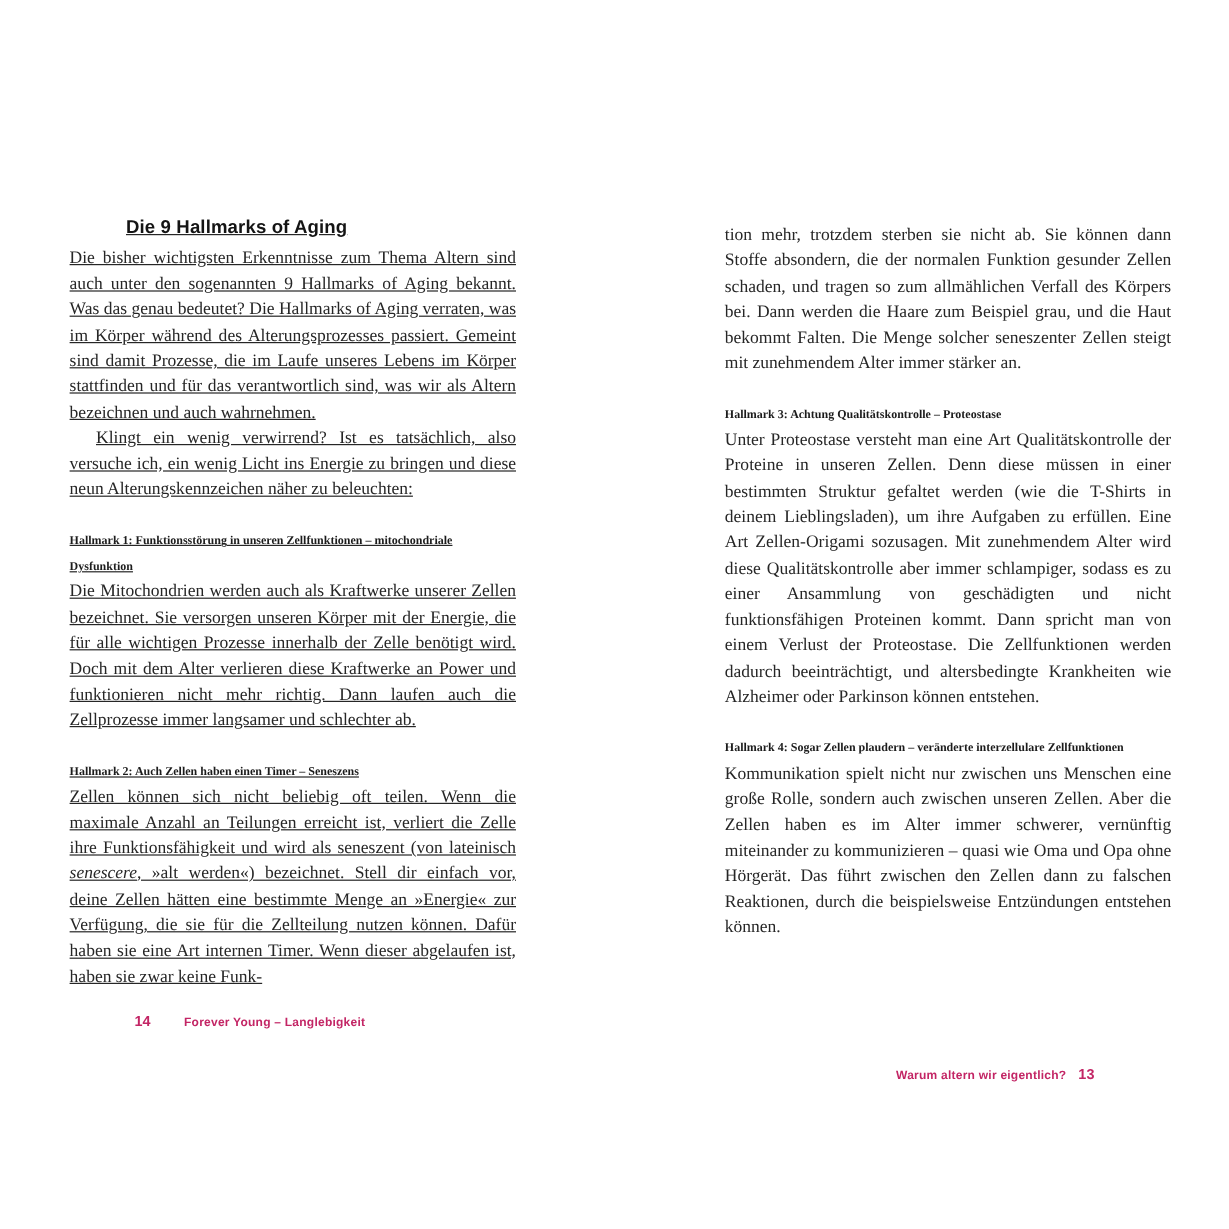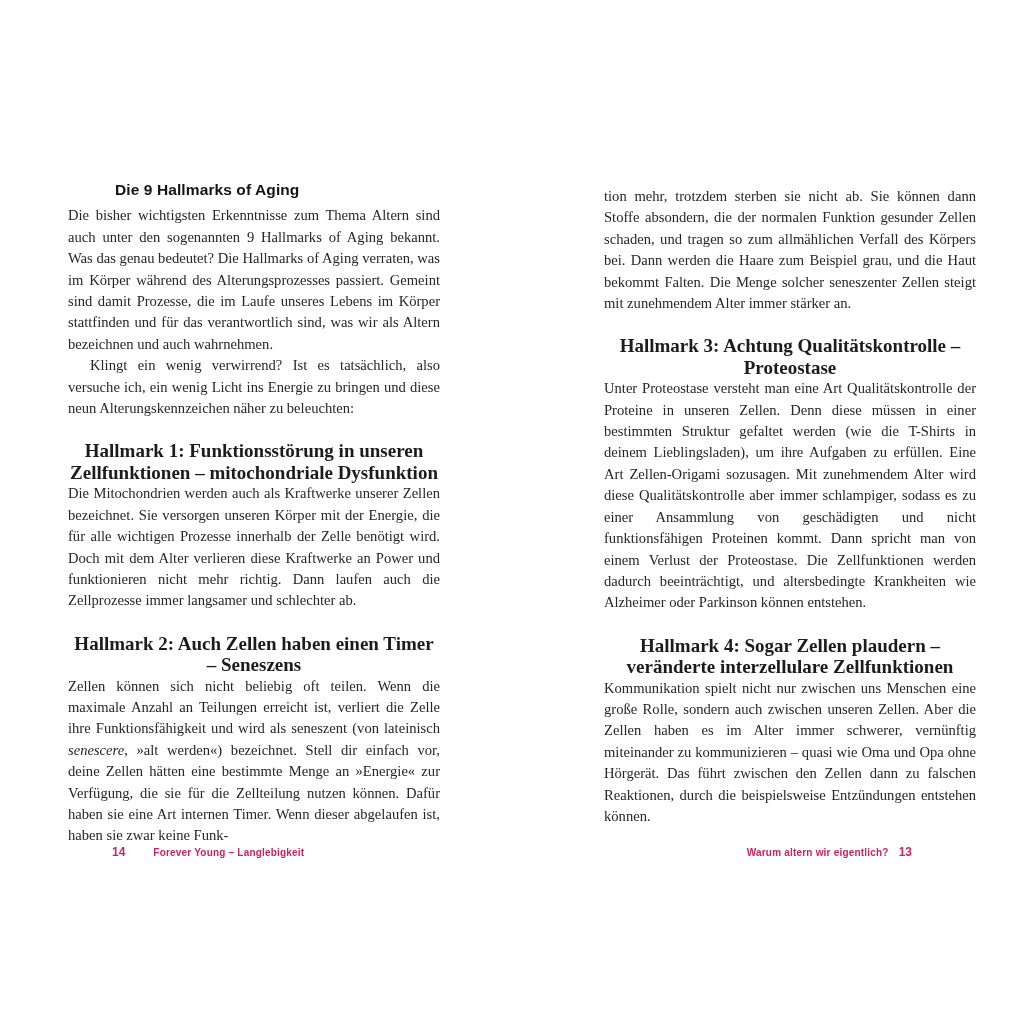--- a/index.html
+++ b/index.html
@@ -20,59 +20,59 @@
     background: #ffffff;
   }
   .col {
     position: absolute;
     width: 372px;
     font-size: 14.6px;
     line-height: 21.4px;
     text-align: justify;
     color: #262626;
   }
-  .col-left  { left: 68px;  top: 179px; }
+  .col-left  { left: 58px;  top: 179px; text-decoration: underline; }
   .col-right { left: 604px; top: 186px; }
 
   .section-heading {
     font-family: "Liberation Sans", sans-serif;
     font-weight: 700;
     font-size: 15.5px;
     line-height: 21.4px;
     color: #141414;
     margin: 0 0 5px 0;
     padding-left: 47px;
     text-align: left;
     letter-spacing: 0.1px;
   }
   .para {
     margin: 0;
   }
   .para.indent {
     text-indent: 22px;
   }
   .subheading {
-    font-size: 19px;
+    font-size: 10px;
     line-height: 21.4px;
     font-weight: 700;
     margin: 21px 0 0 0;
-    text-align: center;
+    text-align: left;
     color: #1c1c1c;
   }
   .latin { font-style: italic; }
 
   .footer {
     position: absolute;
     top: 842px;
     font-family: "Liberation Sans", sans-serif;
     color: #c32565;
     white-space: nowrap;
   }
   .footer-left  { left: 112px; }
-  .footer-right { right: 112px; text-align: right; }
+  .footer-right { right: 112px; text-align: right; margin-top: 44px; }
   .page-num {
     font-size: 12px;
     font-weight: 700;
   }
   .footer-label {
     font-size: 10px;
     font-weight: 700;
     letter-spacing: 0.2px;
     padding-left: 18px;
   }

